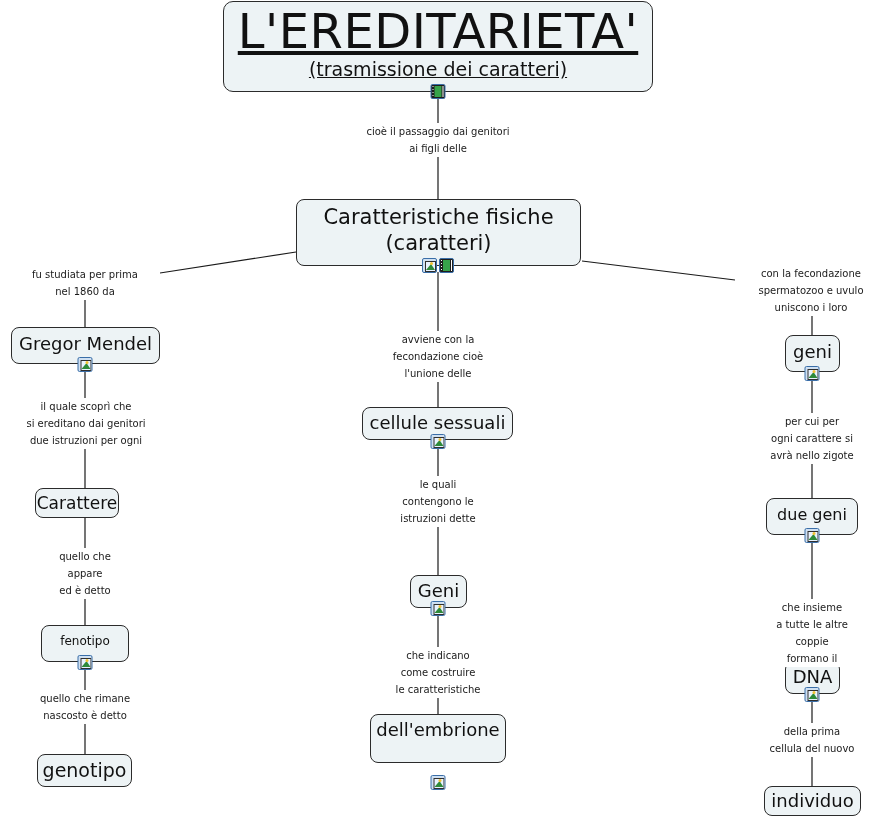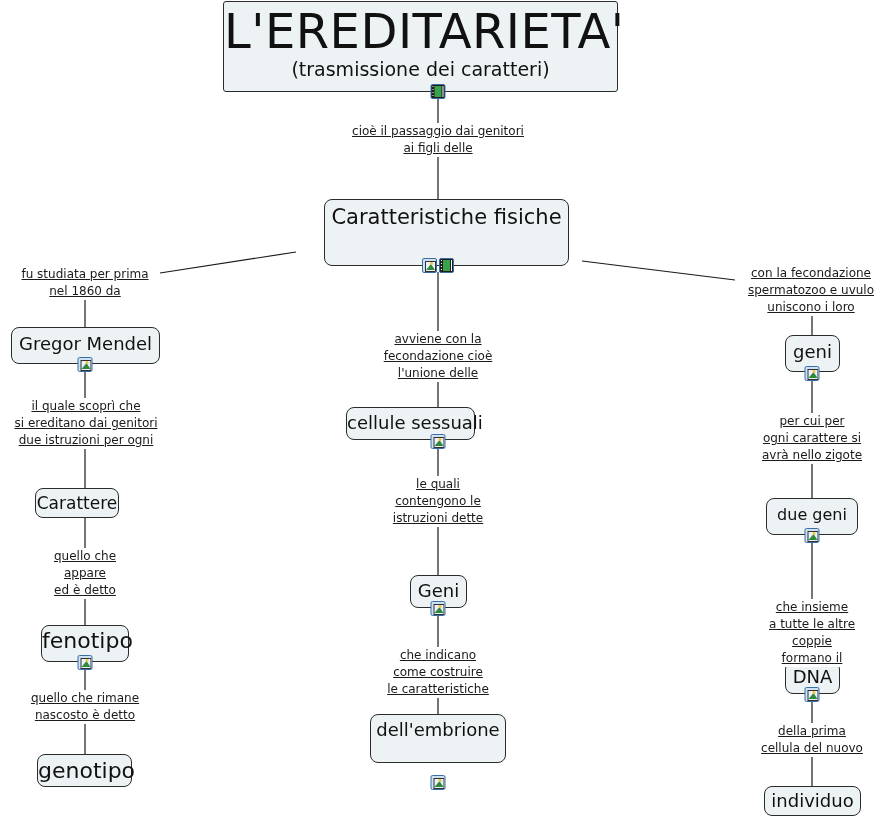--- a/index.html
+++ b/index.html
@@ -3,22 +3,22 @@
   <meta charset="utf-8">
   <style>
     html, body { margin: 0; padding: 0; background: #ffffff; }
     body { width: 889px; height: 817px; position: relative; overflow: hidden;
            font-family: "DejaVu Sans", sans-serif; color: #1a1a1a; }
     #lines { position: absolute; left: 0; top: 0; width: 889px; height: 817px; }
     .node { position: absolute; box-sizing: border-box; background: #edf3f5;
             border: 1.3px solid #2b2b2b; border-radius: 8px; text-align: center;
             color: #111; white-space: nowrap; }
     .node .t { display: block; }
-    .lbl { position: absolute; text-align: center; font-size: 12px; line-height: 17px;
-           color: #1a1a1a; background: #fff; white-space: pre; transform: translateX(-50%); text-decoration: underline; }
+    .lbl { position: absolute; text-align: center; font-size: 10px; line-height: 17px;
+           color: #1a1a1a; background: #fff; white-space: pre; transform: translateX(-50%); }
     .icons { position: absolute; display: flex; gap: 2px; transform: translateX(-50%); }
     .ico { width: 15px; height: 15px; box-sizing: border-box; border: 1px solid #3a6ea8;
            border-radius: 2px; background: #cfe0f2; position: relative; overflow: hidden; }
     .ico.img::before { content: ""; position: absolute; left: 2px; top: 2px; width: 9px; height: 9px;
            background: #e8f2ff; border: 1px solid #2f2f2f; }
     .ico.img::after { content: ""; position: absolute; left: 3px; bottom: 2px; width: 0; height: 0;
            border-left: 5px solid transparent; border-right: 4px solid transparent;
            border-bottom: 6px solid #2e8a3a; }
     .ico.img .sun { position: absolute; right: 3px; top: 3px; width: 3px; height: 3px;
            border-radius: 50%; background: #f2c230; z-index: 2; }
@@ -44,30 +44,31 @@
     <line x1="438" y1="448" x2="438" y2="576"></line>
     <line x1="438" y1="614" x2="438" y2="750"></line>
     <line x1="582" y1="261" x2="735" y2="280"></line>
     <line x1="812" y1="316" x2="812" y2="336"></line>
     <line x1="812" y1="380" x2="812" y2="499"></line>
     <line x1="812" y1="541" x2="812" y2="661"></line>
     <line x1="812" y1="700" x2="812" y2="787"></line>
   </g>
 </svg>
 
-<div class="node" style="left:223px; top:1px; width:395px; height:91px; border-radius:3px;">
+<div class="node" style="left:223px; top:1px; width:430px; height:91px; border-radius:10px;text-decoration:underline;">
   <span class="t" style="font-size:48px; line-height:52px; margin-top:3px; letter-spacing:0.5px;">L'EREDITARIETA'</span>
   <span class="t" style="font-size:19px; line-height:24px;">(trasmissione dei caratteri)</span>
 </div>
 <div class="icons" style="left:438px; top:84px;">
   <span class="ico film"></span>
 </div>
 
-<div class="node" style="left:296px; top:199px; width:245px; height:67px;margin-left:28px;">
+<div class="node" style="left:296px; top:199px; width:285px; height:67px;">
   <span class="t" style="font-size:21px; line-height:26px; margin-top:4px;">Caratteristiche fisiche</span>
+  <span class="t" style="font-size:21px; line-height:26px;">(caratteri)</span>
 </div>
 <div class="icons" style="left:438px; top:258px;">
   <span class="ico img">
       <span class="sun"></span>
     </span>
   <span class="ico film"></span>
 </div>
 
 <div class="node" style="left:11px; top:327px; width:149px; height:37px;">
   <span class="t" style="font-size:18px; line-height:32px;">Gregor Mendel</span>
@@ -76,33 +77,33 @@
   <span class="ico img">
       <span class="sun"></span>
     </span>
 </div>
 
 <div class="node" style="left:35px; top:488px; width:84px; height:30px;">
   <span class="t" style="font-size:17px; line-height:28px;">Carattere</span>
 </div>
 
 <div class="node" style="left:41px; top:625px; width:88px; height:37px;">
-  <span class="t" style="font-size:22px; line-height:30px;">fenotipo</span>
+  <span class="t" style="font-size:12px; line-height:30px;">fenotipo</span>
 </div>
 <div class="icons" style="left:85px; top:655px;">
   <span class="ico img">
       <span class="sun"></span>
     </span>
 </div>
 
 <div class="node" style="left:37px; top:754px; width:95px; height:33px;">
-  <span class="t" style="font-size:22px; line-height:31px;">genotipo</span>
+  <span class="t" style="font-size:19px; line-height:31px;">genotipo</span>
 </div>
 
-<div class="node" style="left:346px; top:407px; width:129px; height:33px;">
+<div class="node" style="left:362px; top:407px; width:151px; height:33px;">
   <span class="t" style="font-size:18px; line-height:30px;">cellule sessuali</span>
 </div>
 <div class="icons" style="left:438px; top:434px;">
   <span class="ico img">
       <span class="sun"></span>
     </span>
 </div>
 
 <div class="node" style="left:410px; top:575px; width:57px; height:33px;">
   <span class="t" style="font-size:18px; line-height:29px;">Geni</span>

